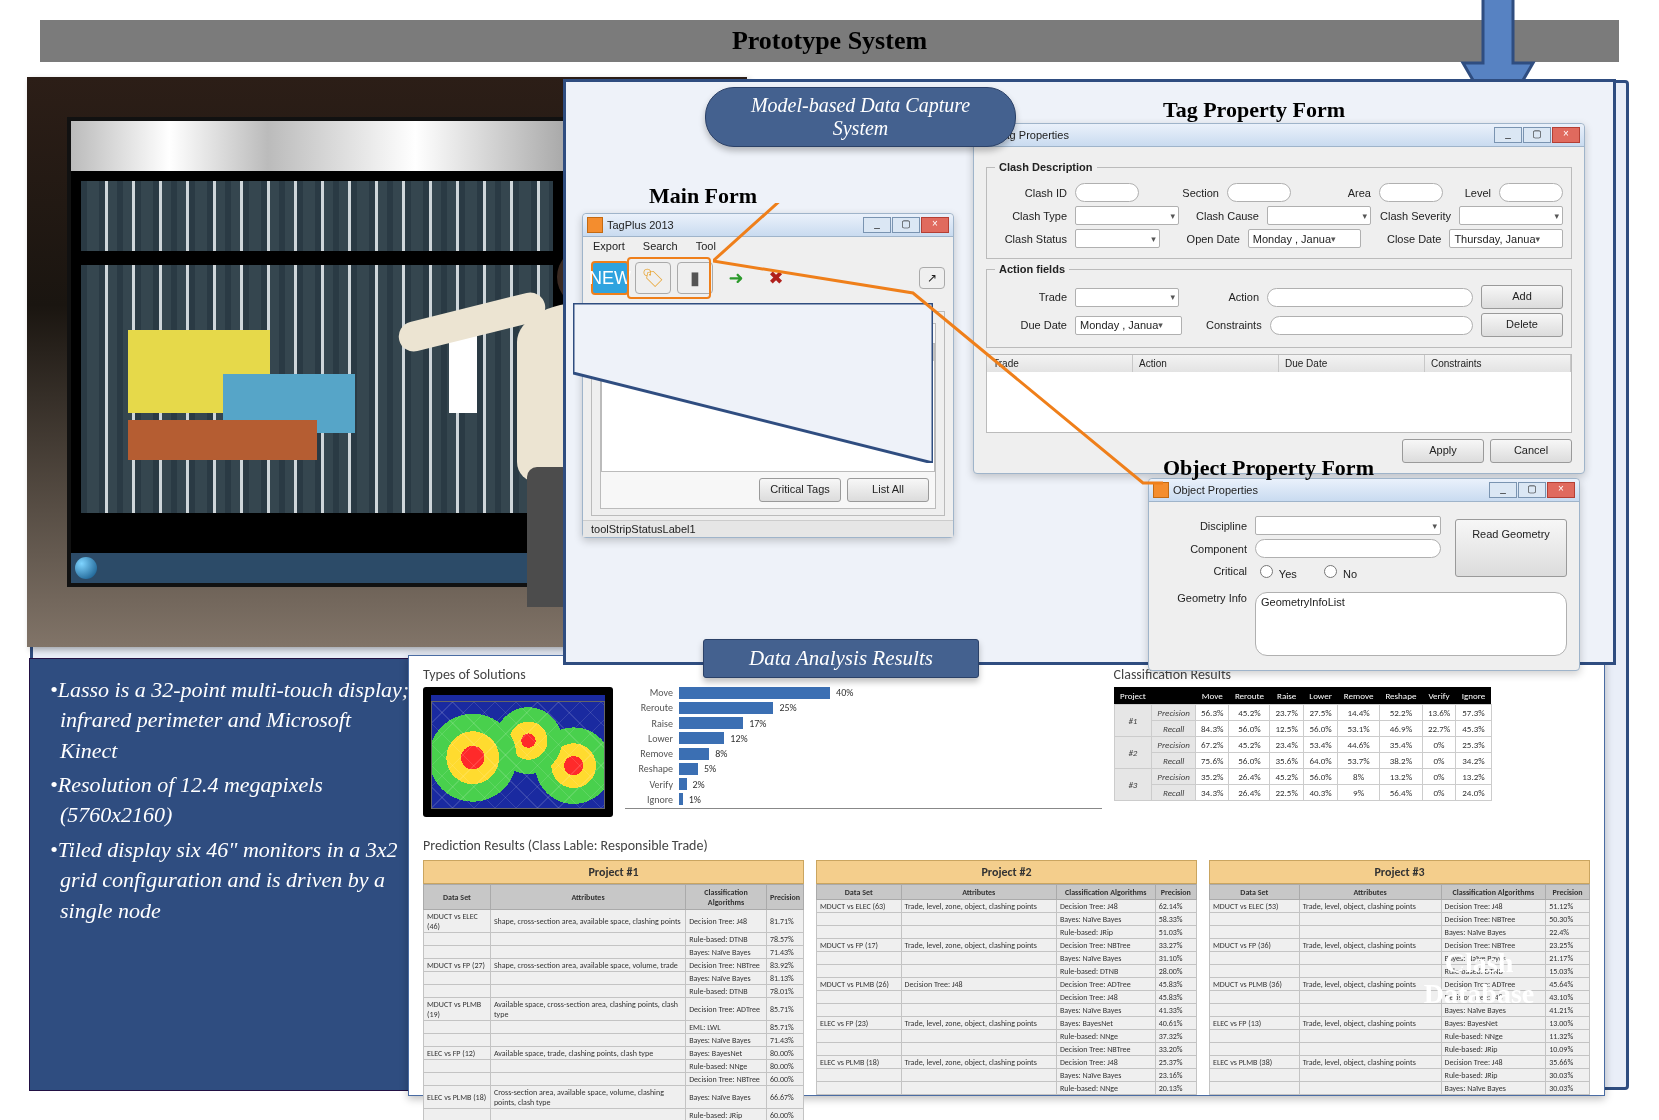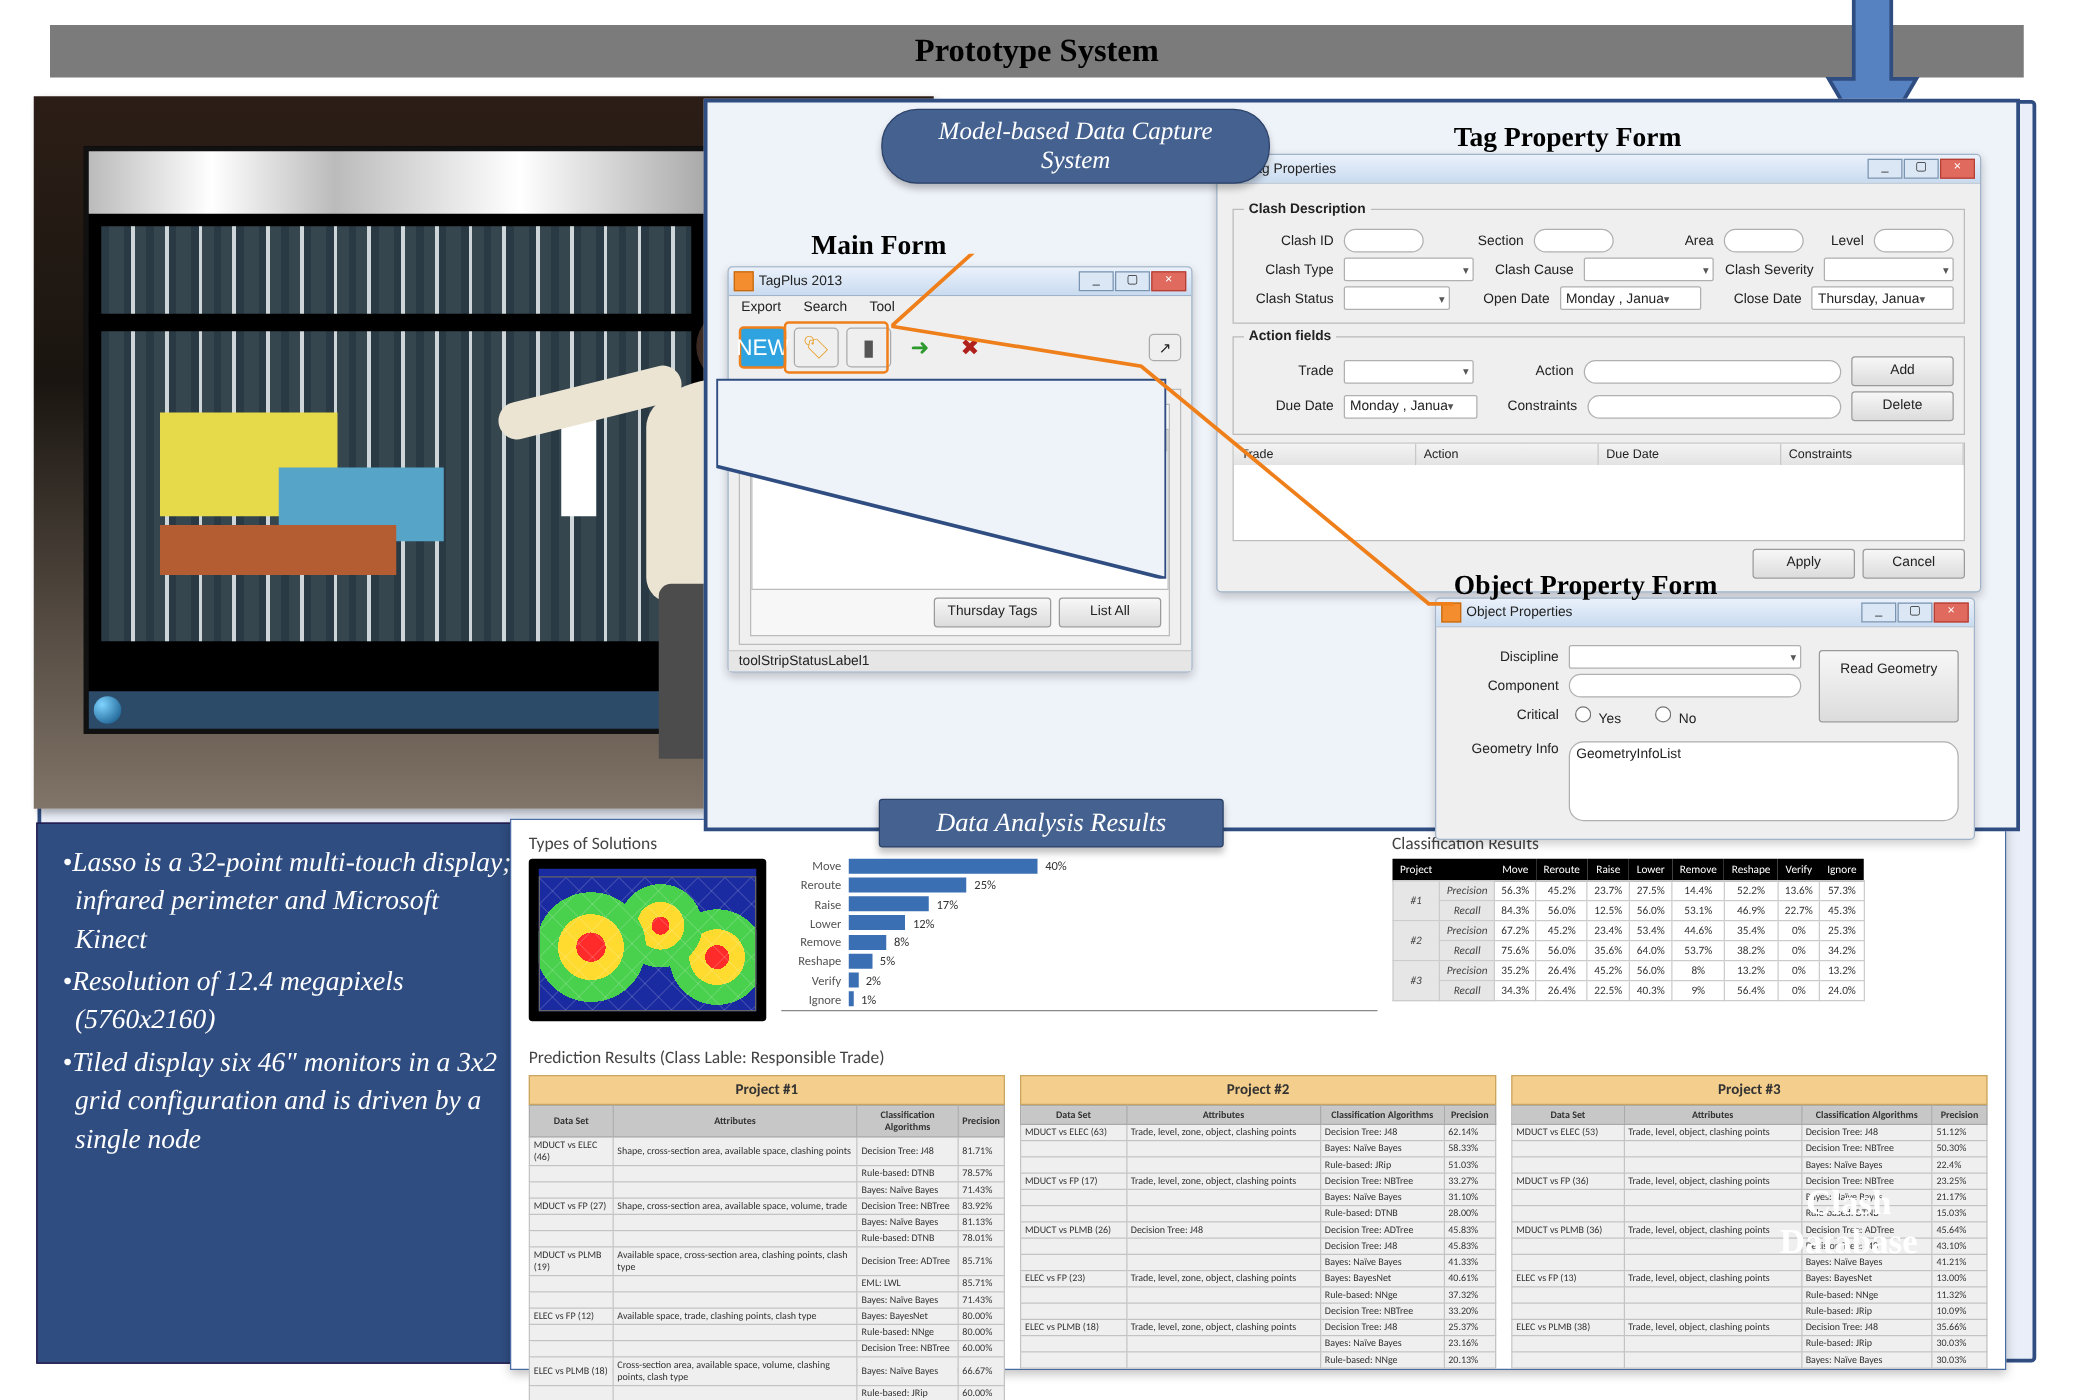--- a/index.html
+++ b/index.html
@@ -193,21 +193,21 @@
           <div class="grid" style="margin:0;">
             <div class="gh">
               <span>Clash ID</span>
               <span>Open Date</span>
               <span>Trade</span>
               <span>Action</span>
             </div>
             <div class="gb" style="height:110px;"></div>
           </div>
           <div style="display:flex;justify-content:flex-end;gap:6px;padding:6px;">
-            <div class="btn">Thursday Tags</div>
+            <div class="btn">Critical Tags</div>
             <div class="btn">List All</div>
           </div>
         </div>
       </fieldset>
       <div style="background:#e6e6e6;border-top:1px solid #ccc;padding:2px 8px;">toolStripStatusLabel1</div>
     </div>
 
     <svg class="orangeConn" viewBox="0 0 500 360">
       <polyline points="0,58 120,-50 450,-50"></polyline>
       <polyline points="0,58 200,90 430,280 450,280"></polyline>

